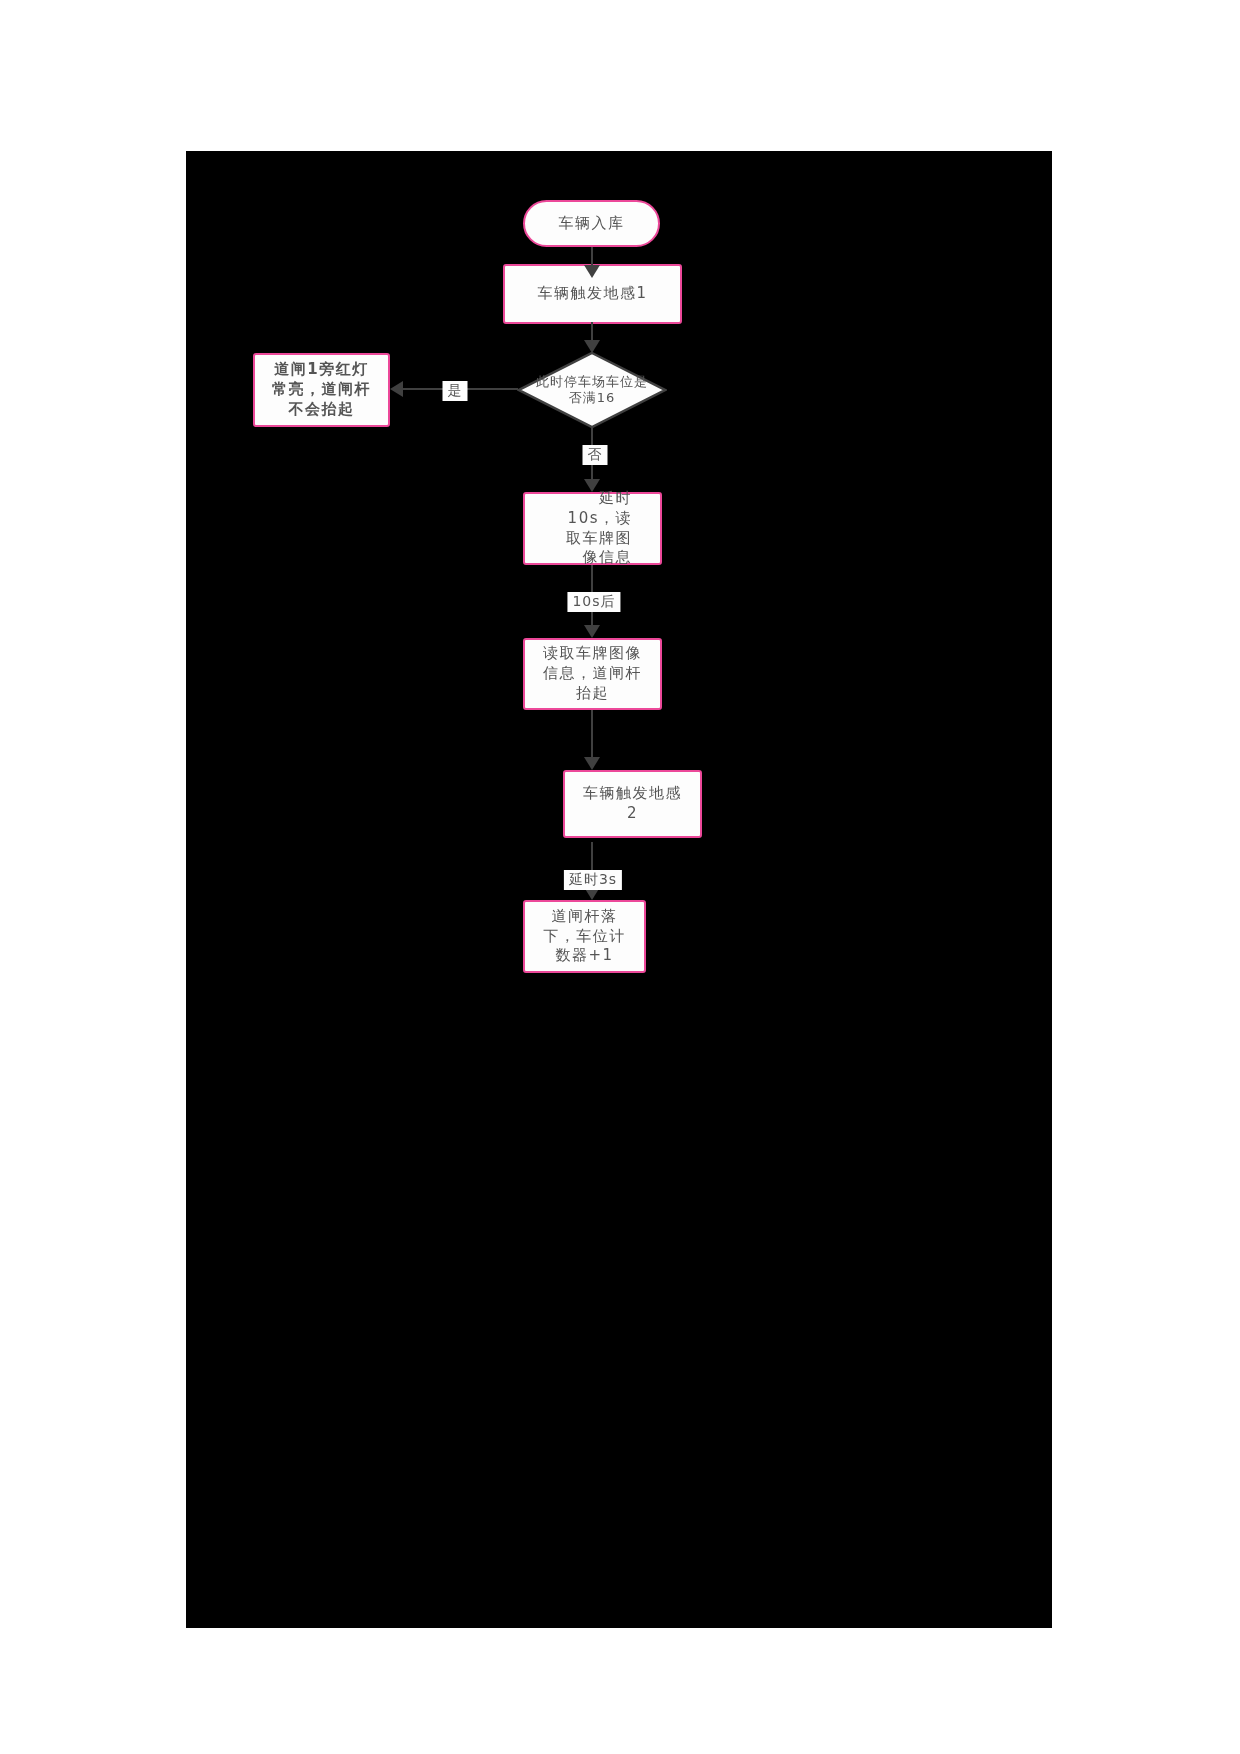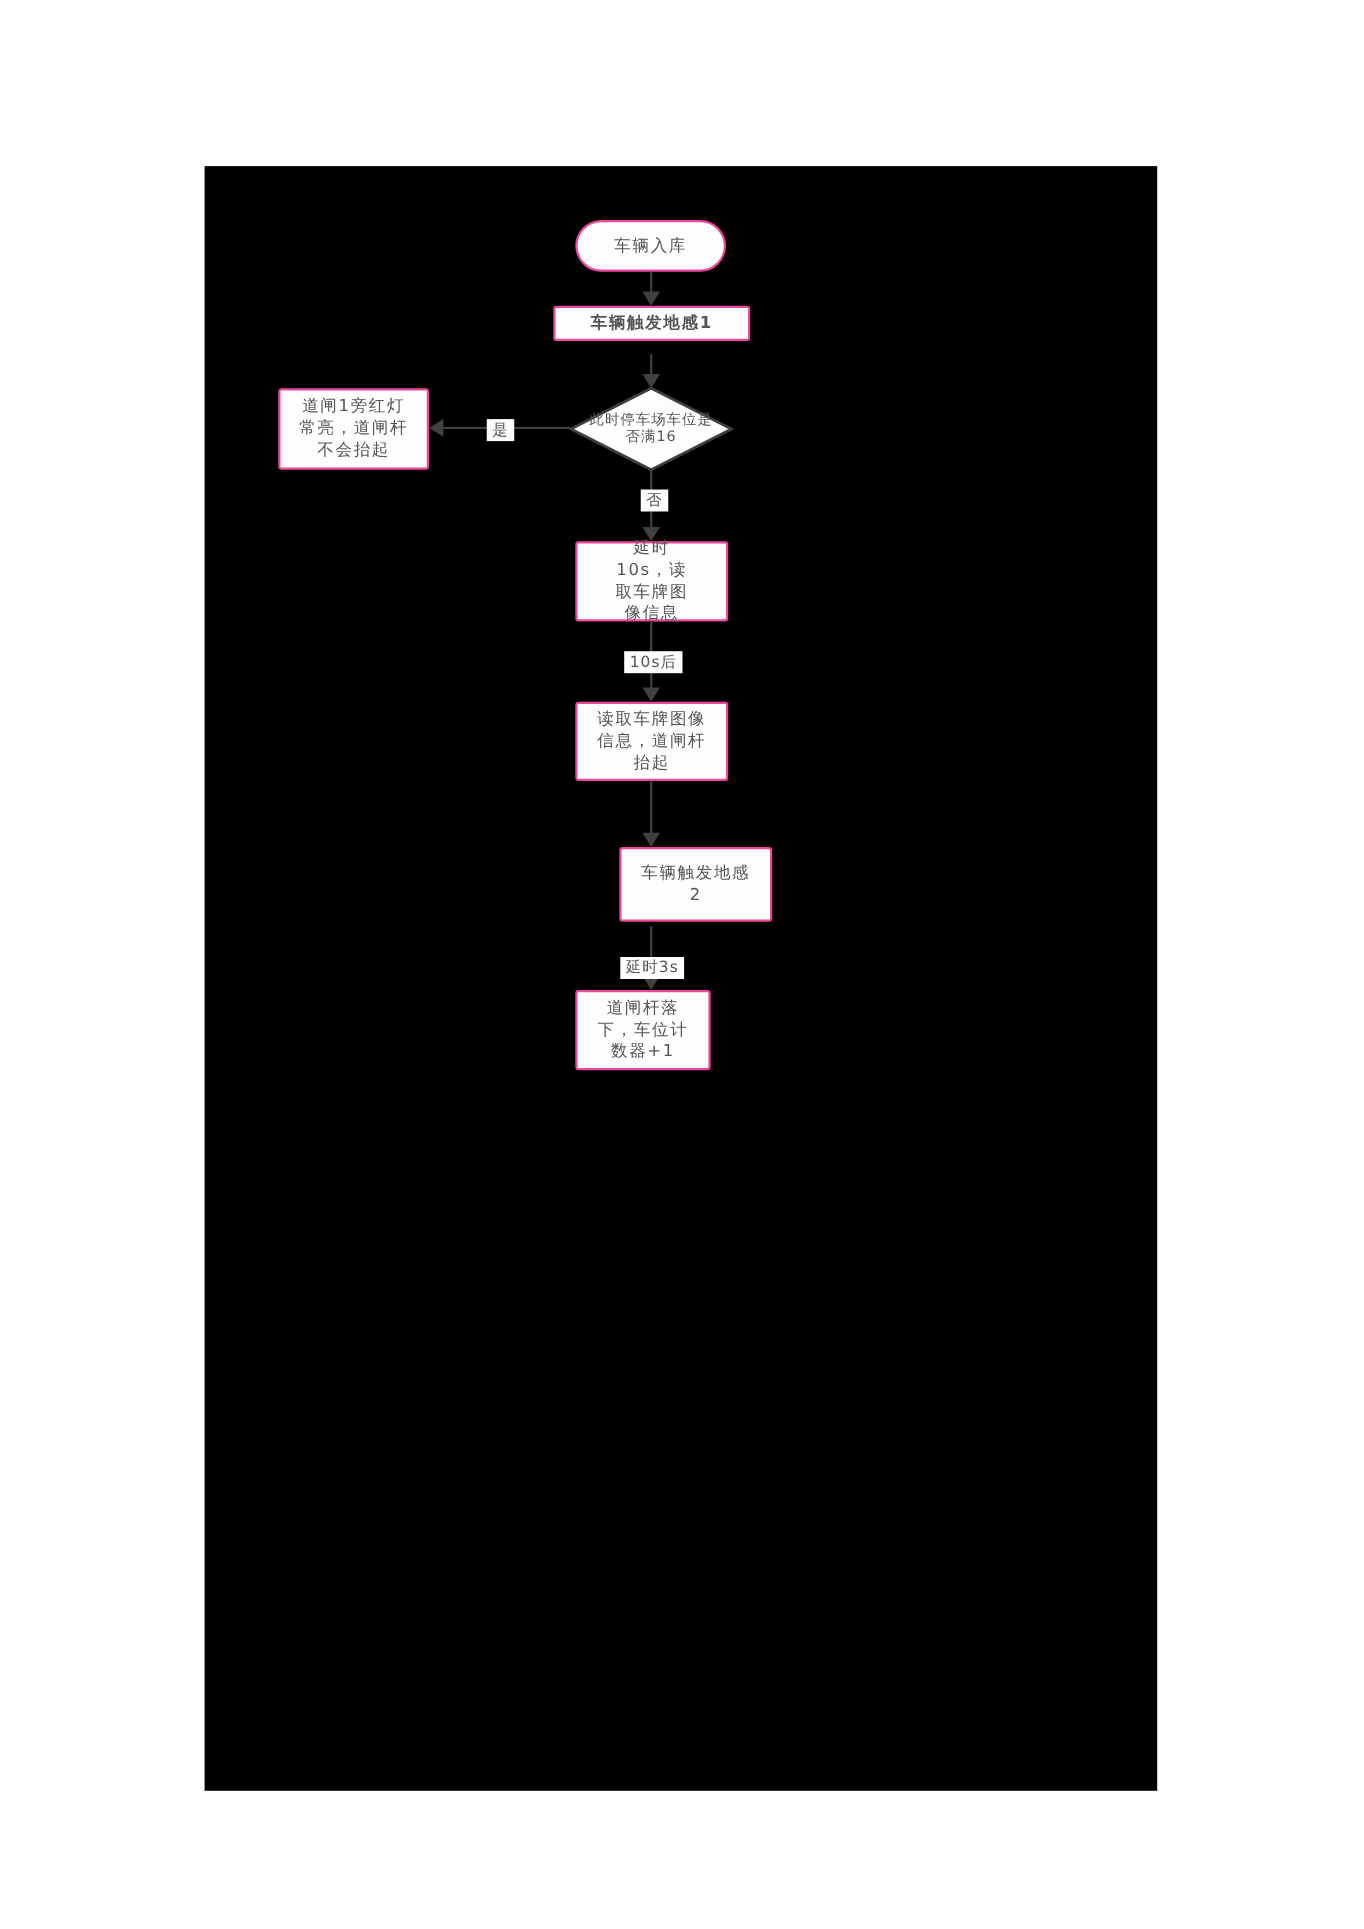--- a/index.html
+++ b/index.html
@@ -25,23 +25,23 @@
     align-items:center;
     justify-content:center;
     text-align:center;
     font-size:15px;
     line-height:1.32;
     letter-spacing:1.5px;
   }
   .terminator { border-radius:24px; }
   .process { border-radius:3px; }
   .n-start   { left:523px; top:200px; width:137px; height:47px; }
-  .n-sensor1 { left:503px; top:278px; width:179px; height:32px; padding:0 10px;font-weight:bold; }
-  .n-redlight{ left:253px; top:353px; width:137px; height:74px; padding:0 14px; }
-  .n-delay   { left:523px; top:492px; width:139px; height:73px; padding:0 28px; }
+  .n-sensor1 { left:503px; top:264px; width:179px; height:60px; padding:0 10px; }
+  .n-redlight{ left:253px; top:353px; width:137px; height:74px; padding:0 14px;font-weight:bold; }
+  .n-delay   { left:523px; top:492px; width:139px; height:73px; padding:0 28px;text-align:right; }
   .n-motor   { left:523px; top:638px; width:139px; height:72px; padding:0 14px; }
   .n-sensor2 { left:523px; top:770px; width:139px; height:68px; padding:0 14px;margin-left:40px; }
   .n-drop    { left:523px; top:900px; width:123px; height:73px; padding:0 14px; }
 
   .diamond-wrap { position:absolute; left:517px; top:351px; width:150px; height:78px; }
   .diamond-wrap svg { display:block; }
   .diamond-text {
     position:absolute; inset:0;
     display:flex; align-items:center; justify-content:center;
     text-align:center; color:#555555;

